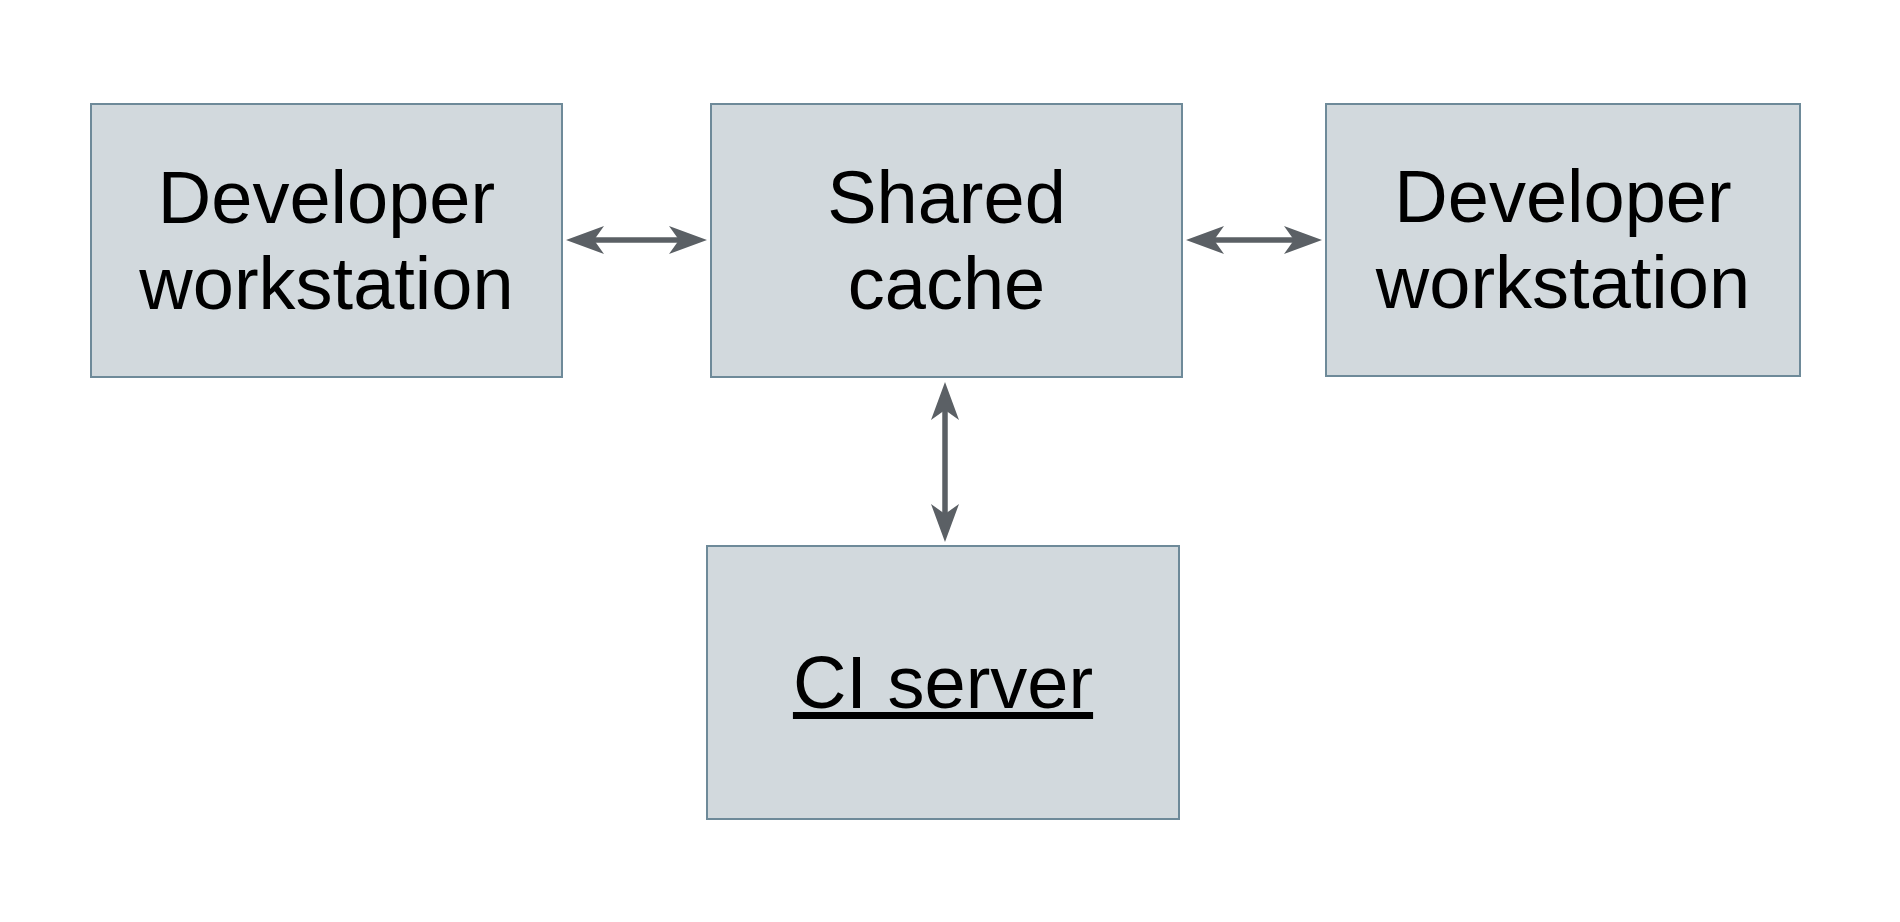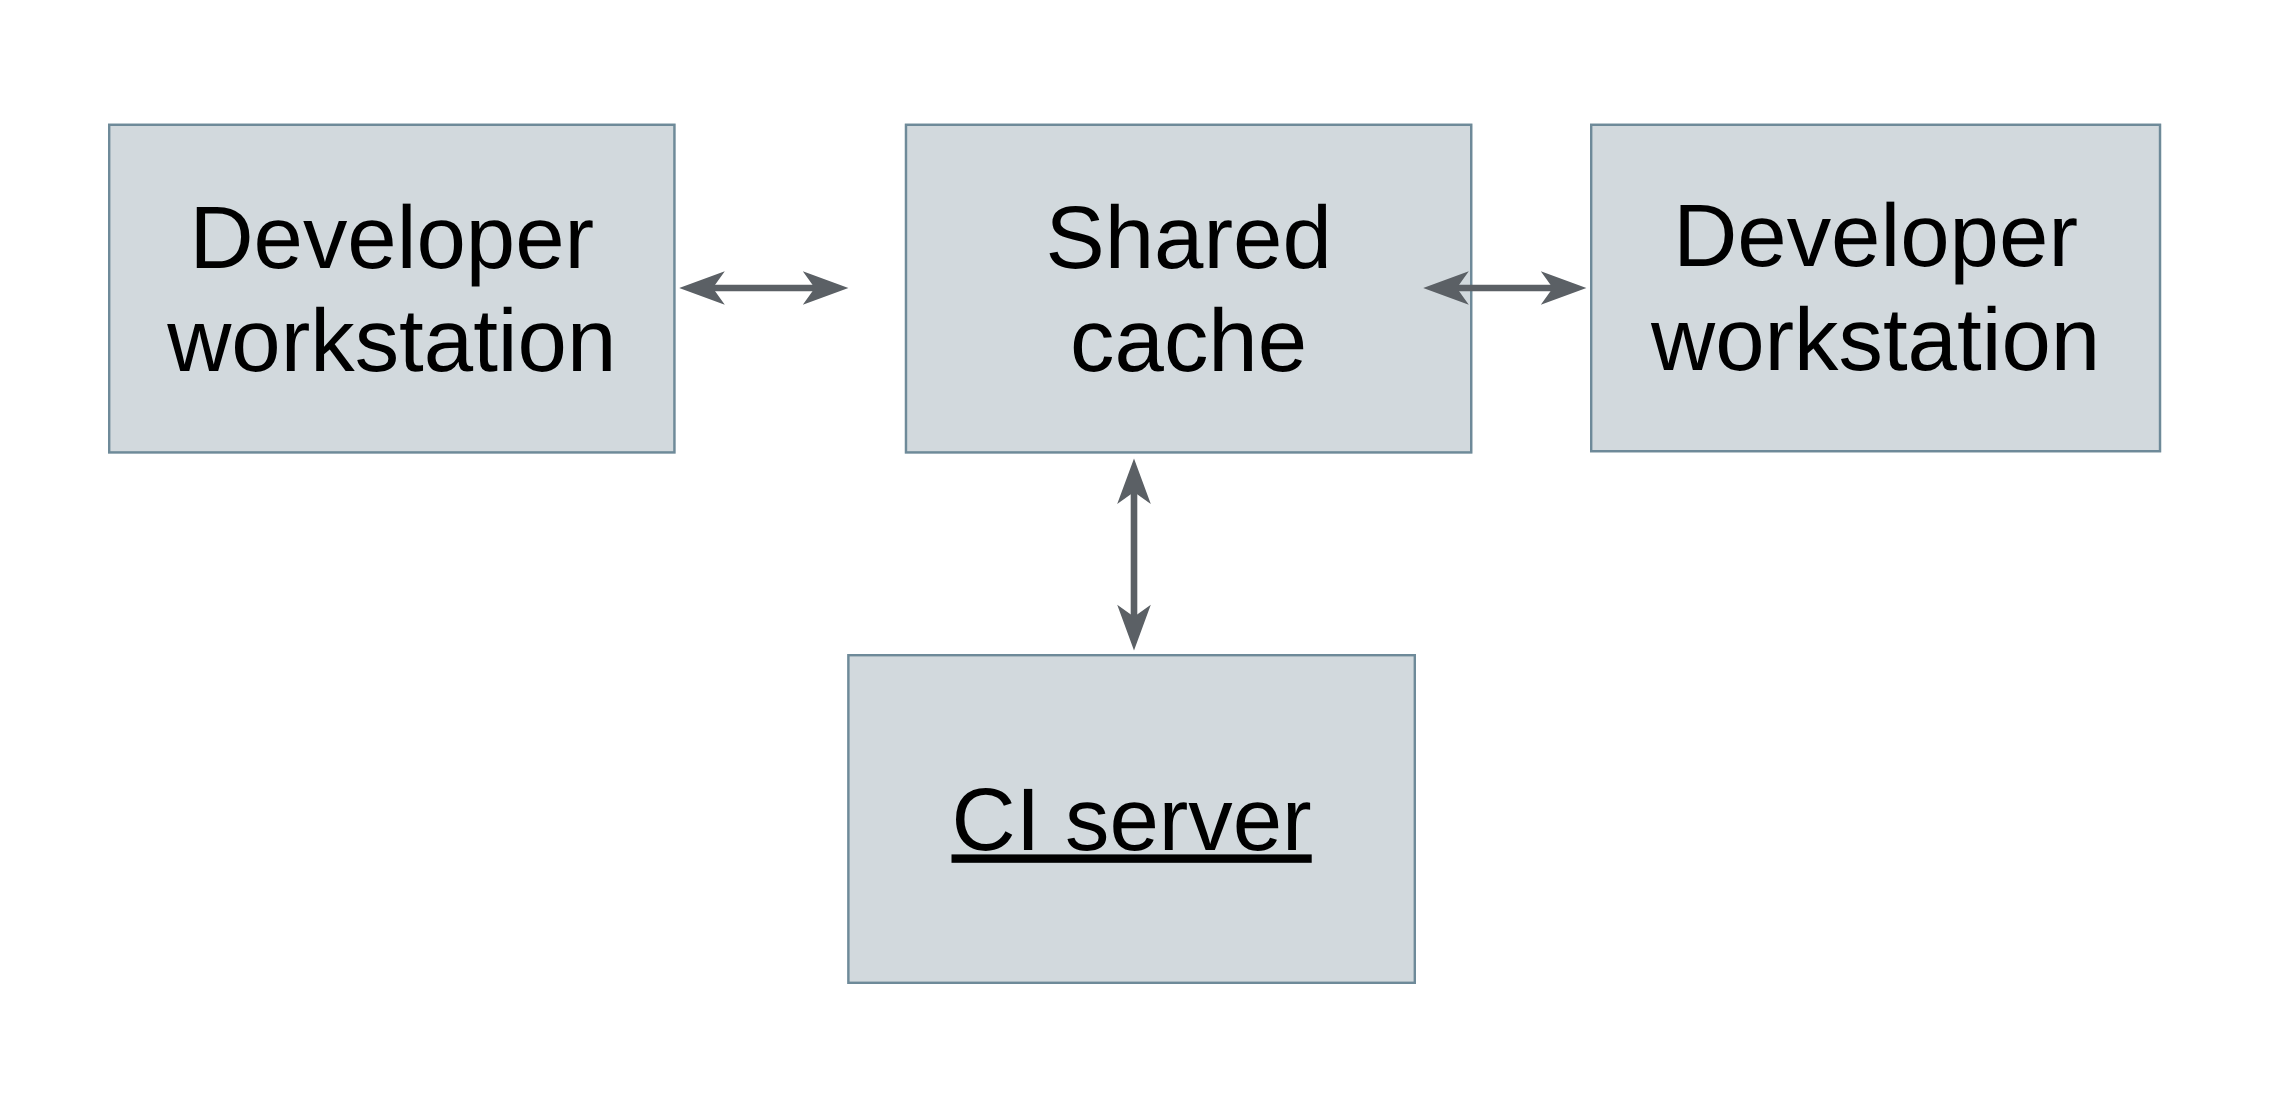--- a/index.html
+++ b/index.html
@@ -34,21 +34,21 @@
   }
   .node-label {
     white-space: pre-line;
     text-align: center;
     font-size: 74px;
     line-height: 86px;
     font-weight: 400;
     color: var(--text);
   }
   .node-dev-left  { left: 90px;   top: 103px; width: 473px; height: 275px; }
-  .node-cache     { left: 710px;  top: 103px; width: 473px; height: 275px; margin-left: 44px; }
+  .node-cache     { left: 710px;  top: 103px; width: 473px; height: 275px; }
   .node-dev-right { left: 1325px; top: 103px; width: 476px; height: 274px; }
   .node-ci        { left: 706px;  top: 545px; width: 474px; height: 275px; text-decoration: underline; }
   .arrows {
     position: absolute;
     left: 0; top: 0;
     width: 1900px;
     height: 922px;
     pointer-events: none;
   }
   .arrows line {

